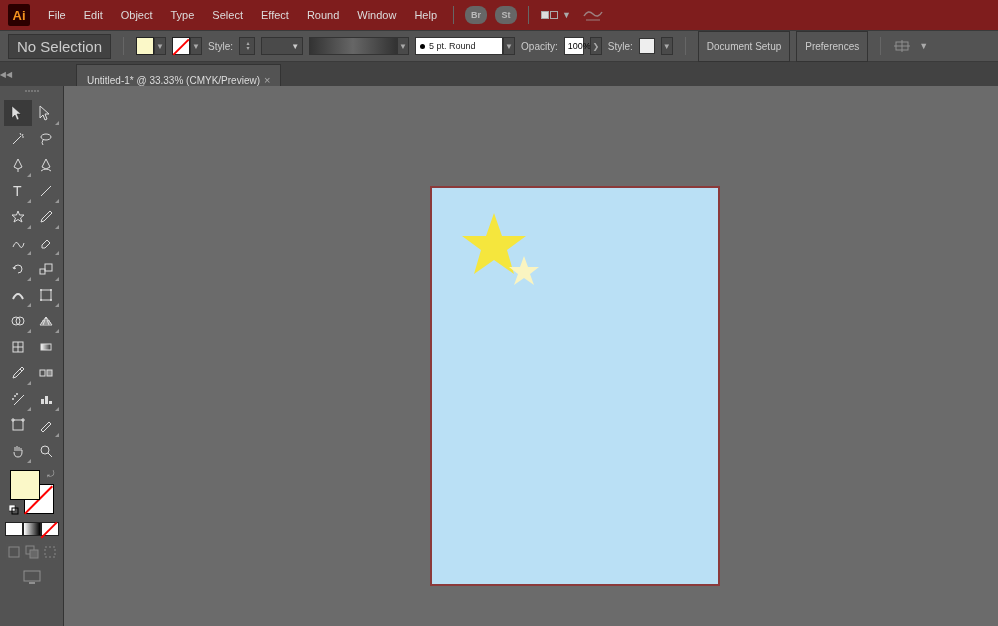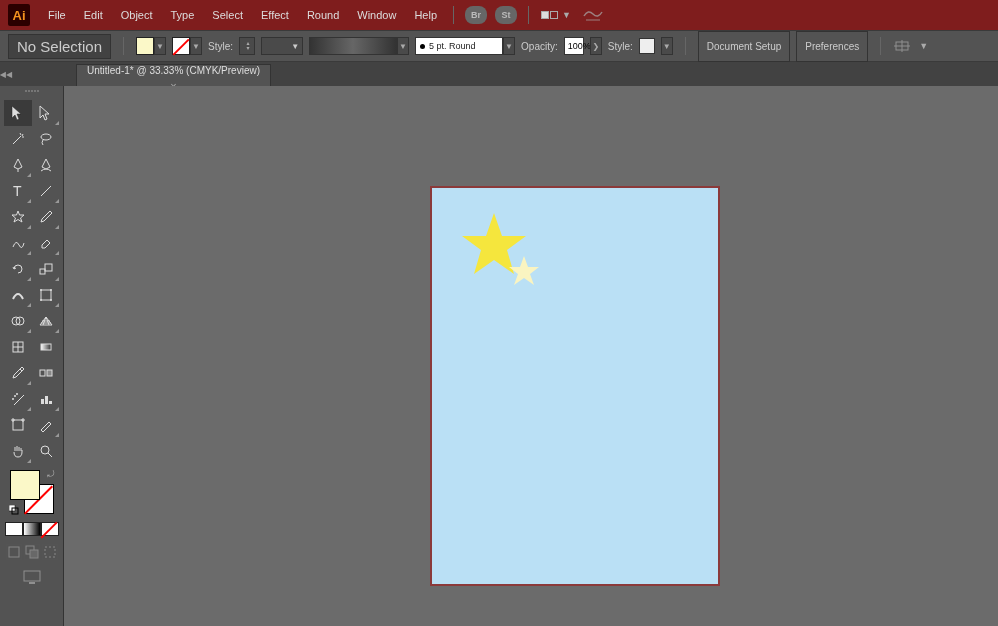--- a/index.html
+++ b/index.html
@@ -31,21 +31,21 @@
   .brush-prev { height: 18px; width: 88px; background: linear-gradient(90deg, #333, #666 50%, #333); border: 1px solid #333; cursor: pointer; }
   .round-prev { width: 88px; height: 18px; background: #fff; border: 1px solid #333; display: flex; align-items: center; padding: 0 4px; font-size: 9px; color: #222; gap: 4px; cursor: pointer; }
   .round-prev .dot { width: 5px; height: 5px; background: #000; border-radius: 50%; }
   .opacity-box { width: 20px; height: 18px; background: #fff; border: 1px solid #333; color: #000; font-size: 9px; display: flex; align-items: center; padding: 0 3px; }
   .style-sw { width: 16px; height: 16px; background: #eee; border: 1px solid #333; }
   .btn { height: 31px; padding: 0 8px; background: #535353; border: 1px solid #333; color: #ccc; font-size: 10px; display: flex; align-items: center; cursor: pointer; }
   .align-icon { width: 18px; height: 18px; cursor: pointer; opacity: 0.7; }
   
   
   .tabbar { height: 24px; background: #424242; display: flex; align-items: flex-end; padding-left: 76px; }
-  .tab { height: 22px; background: #535353; border: 1px solid #333; border-bottom: none; padding: 0 10px; display: flex; align-items: center; gap: 4px; font-size: 10px; color: #ddd; cursor: pointer; flex-direction: column; }
+  .tab { height: 22px; background: #535353; border: 1px solid #333; border-bottom: none; padding: 0 10px; display: flex; align-items: flex-end; gap: 4px; font-size: 10px; color: #ddd; cursor: pointer; }
   .tab .close { font-size: 11px; color: #aaa; cursor: pointer; }
   
   
   .leftstrip { position: absolute; left: 0; top: 62px; width: 12px; height: 24px; background: #424242; display: flex; align-items: center; justify-content: center; font-size: 8px; color: #999; cursor: pointer; }
   
   
   .main { position: absolute; top: 86px; left: 0; right: 0; bottom: 0; display: flex; }
   
   
   .toolbox { width: 64px; background: #535353; border-right: 1px solid #333; display: flex; flex-direction: column; align-items: center; padding-top: 4px; }

